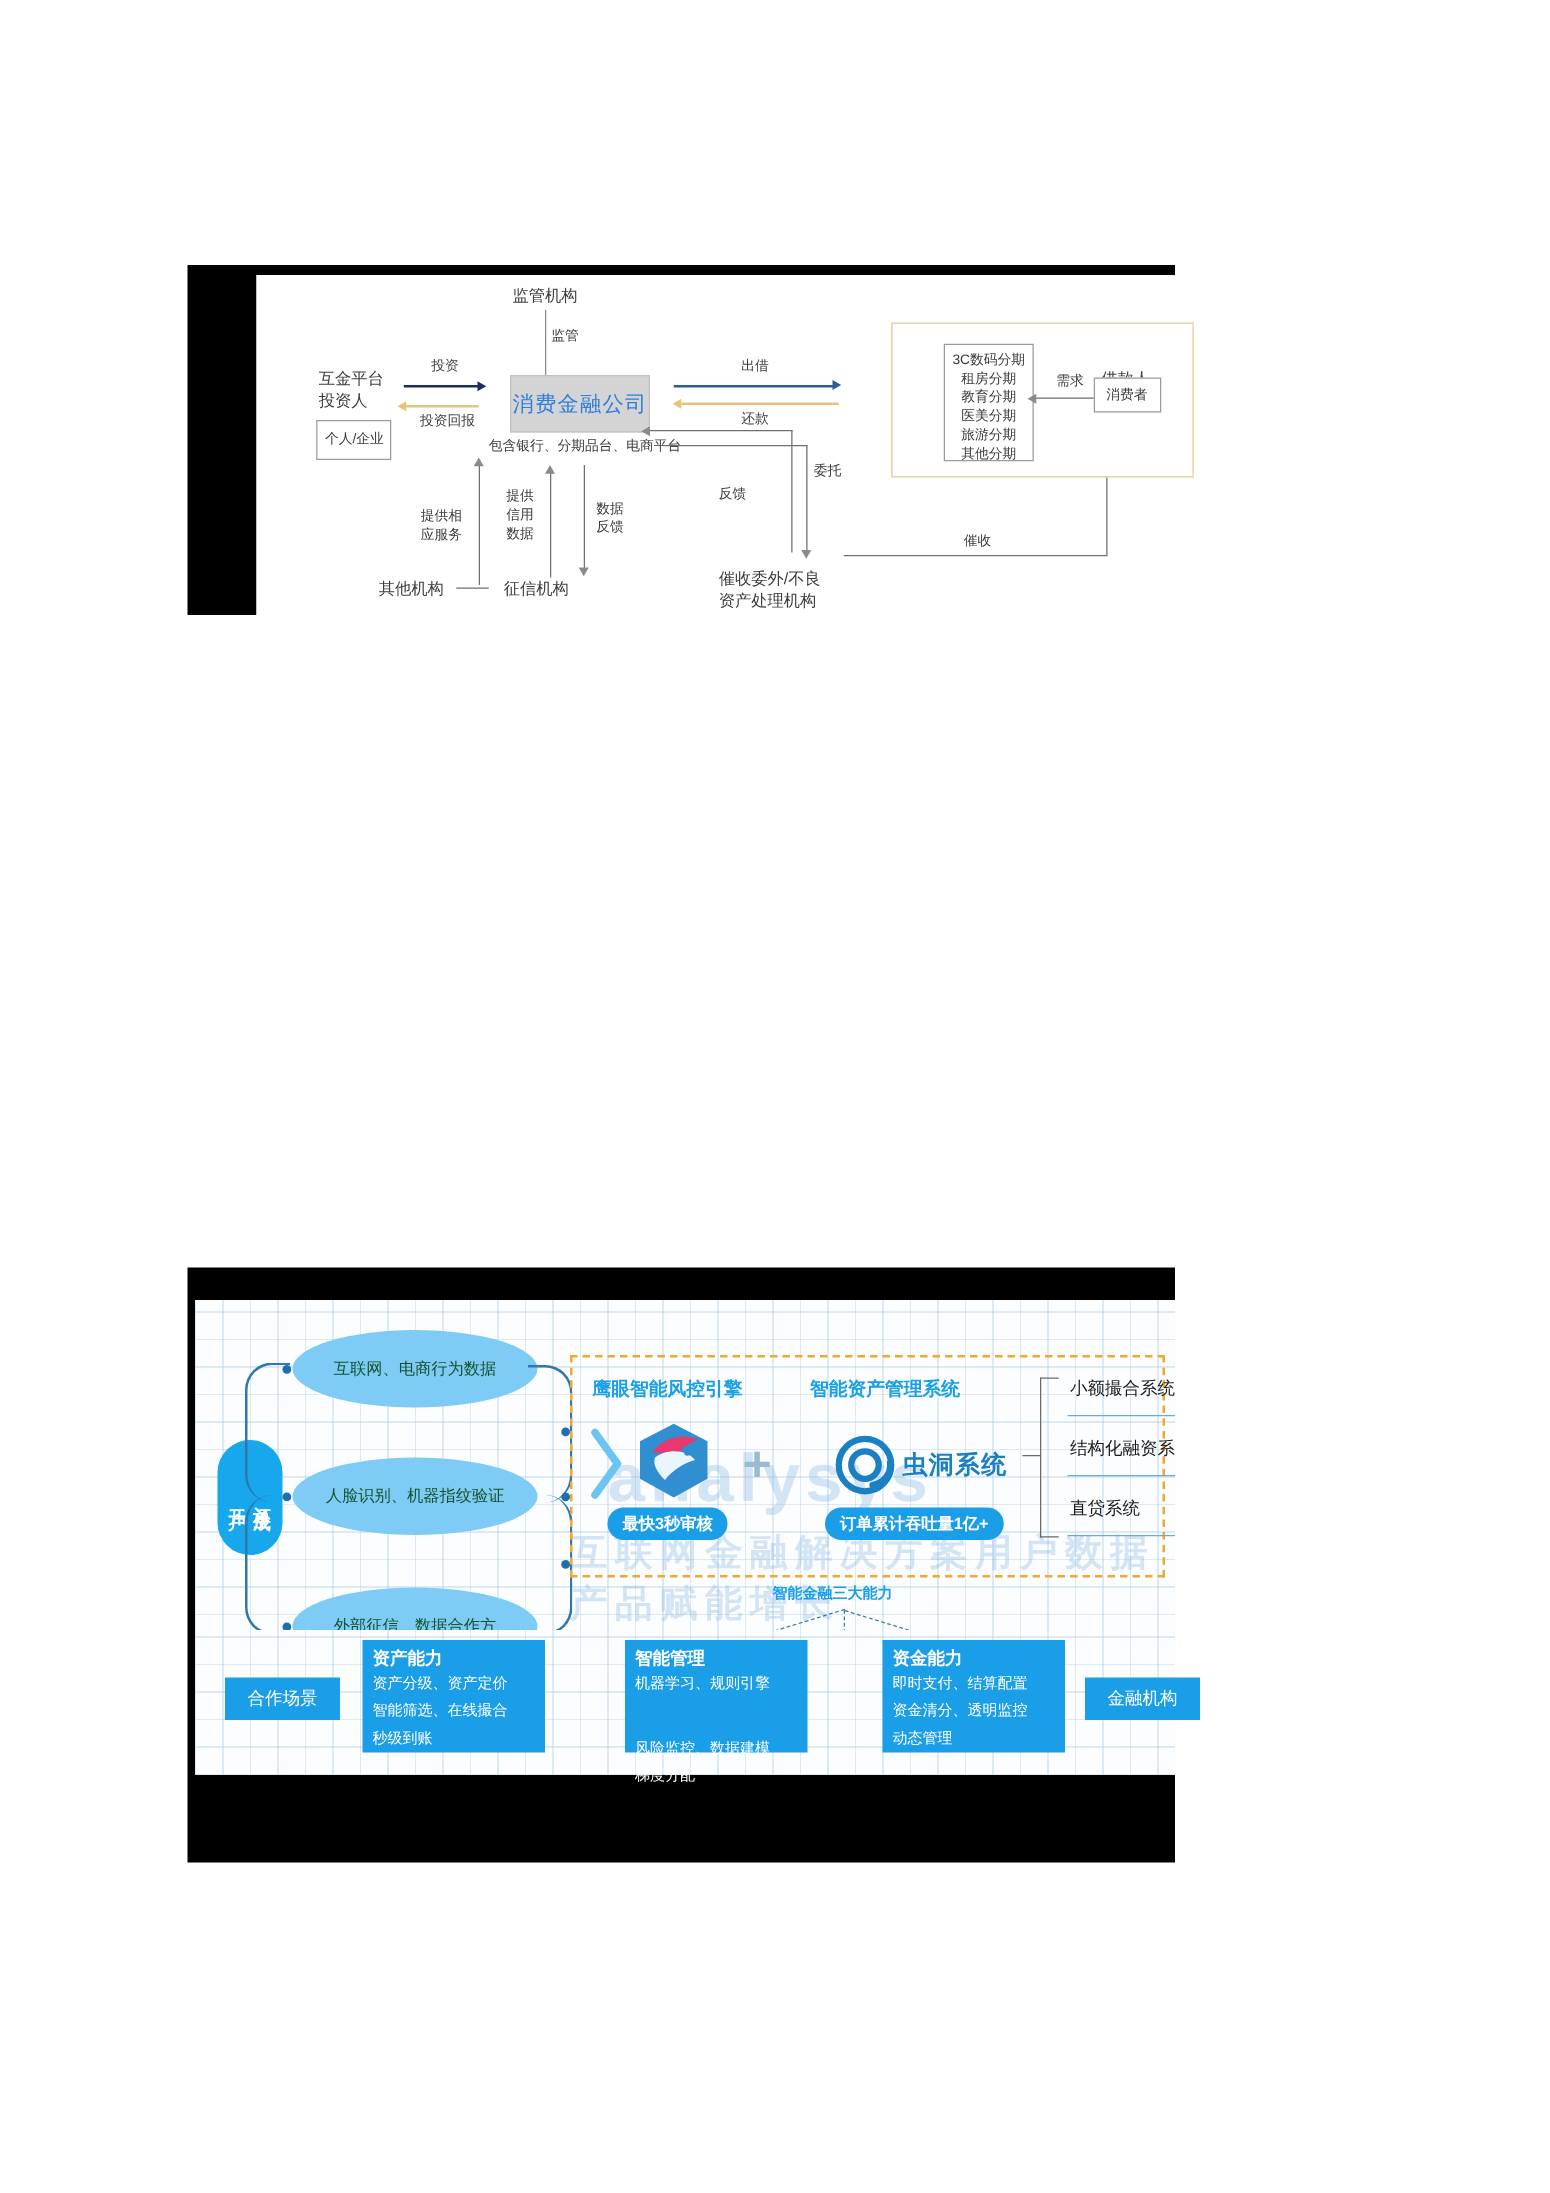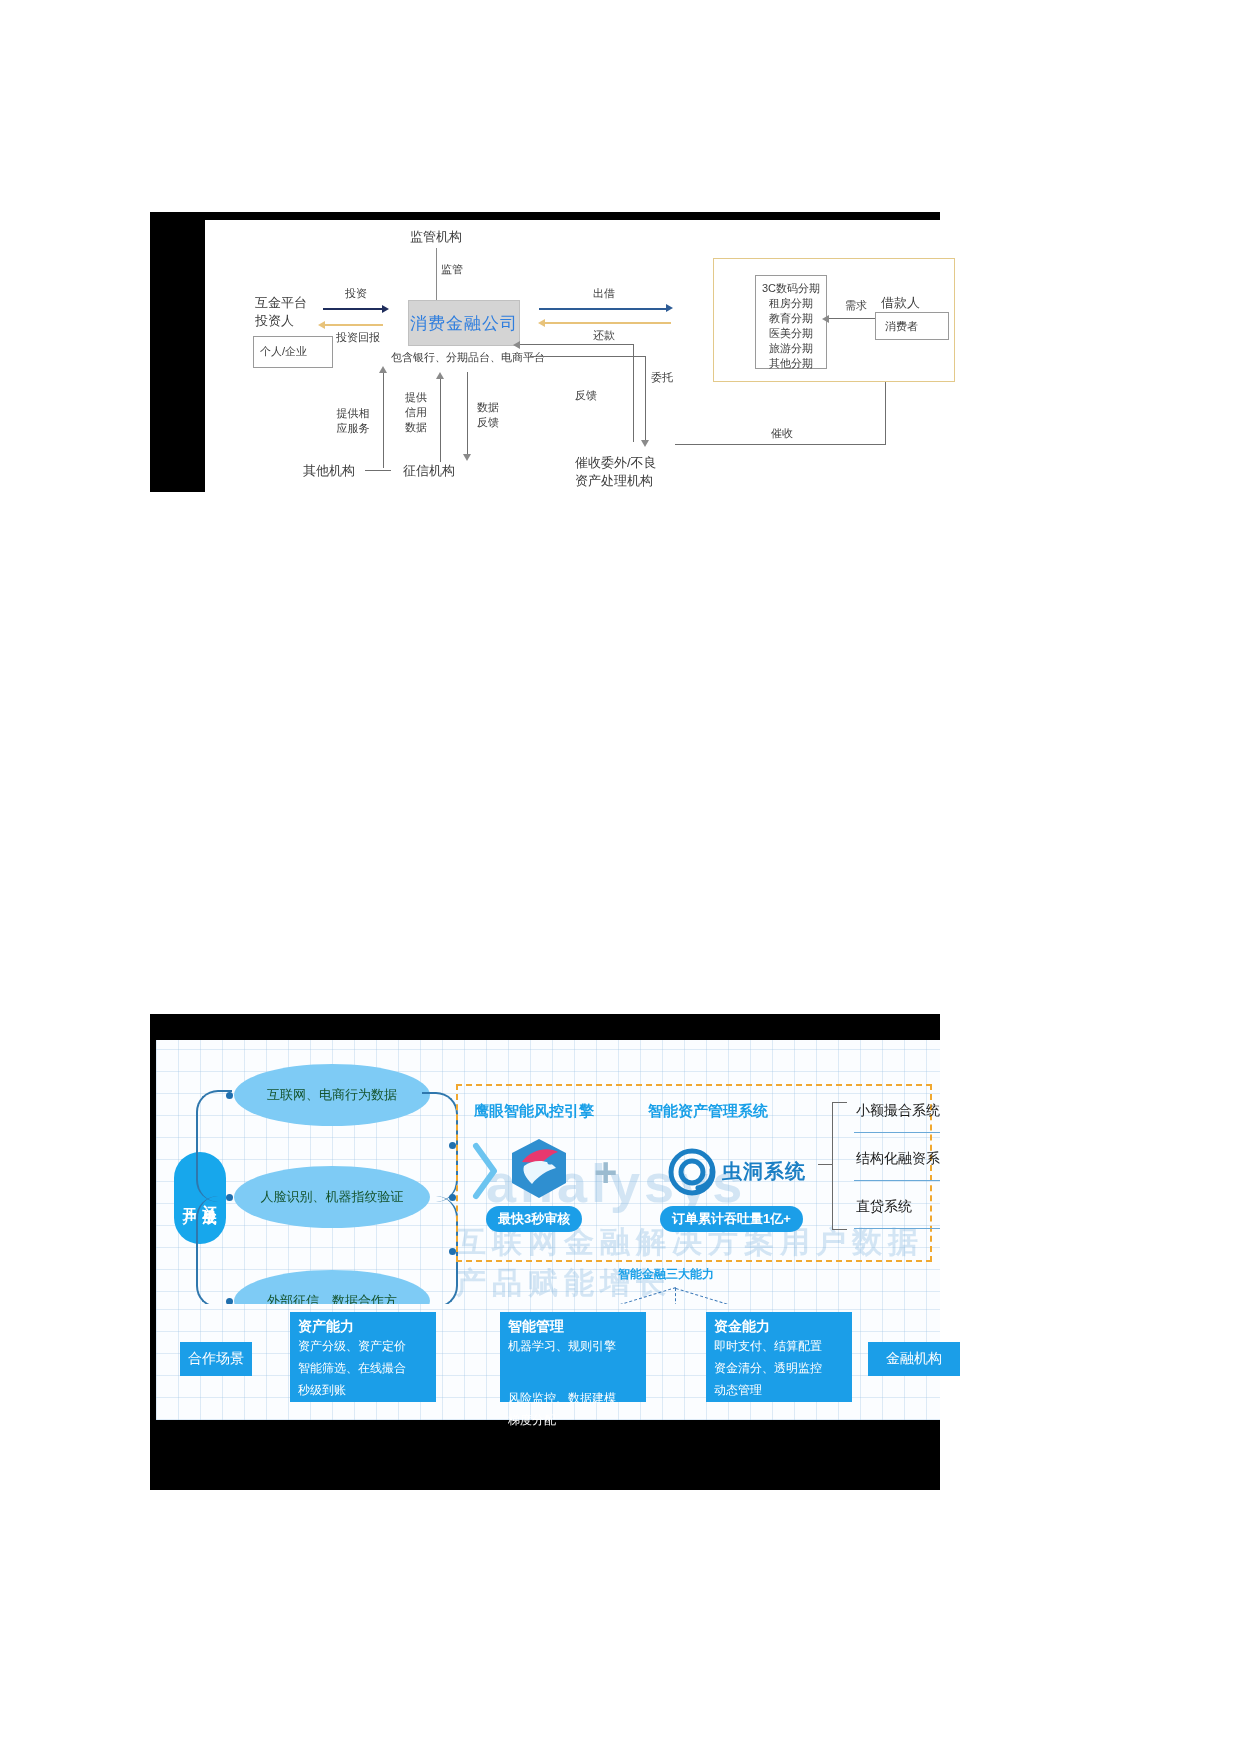--- a/index.html
+++ b/index.html
@@ -86,21 +86,21 @@
 <div id="fig1">
   <div class="canvas">
 
     <div class="lbl big ctr" style="left:186px;top:8px;width:90px;">监管机构</div>
     <div class="vl thin" style="left:231px;top:28px;height:58px;"></div>
     <div class="arrow arr-d" style="left:227px;top:84px;"></div>
     <div class="lbl" style="left:236px;top:42px;">监管</div>
 
     <div class="lbl big" style="left:50px;top:74px;">互金平台</div>
     <div class="lbl big" style="left:50px;top:92px;">投资人</div>
-    <div class="boxline" style="left:48px;top:116px;width:58px;height:30px;padding-left:20px;">
+    <div class="boxline" style="left:48px;top:116px;width:58px;height:30px;">
       <div class="lbl" style="left:6px;top:7px;">个人/企业</div>
     </div>
 
     <div class="lbl" style="left:140px;top:66px;">投资</div>
     <div class="hl navy" style="left:118px;top:88px;width:60px;"></div>
     <div class="arrow arr-r" style="left:177px;top:85px;"></div>
 
     <div class="hl gold" style="left:120px;top:104px;width:58px;"></div>
     <div class="arrow arr-l" style="left:113px;top:101px;"></div>
     <div class="lbl" style="left:131px;top:110px;">投资回报</div>
@@ -129,21 +129,21 @@
         <div>旅游分期</div>
         <div>其他分期</div>
       </div>
     </div>
 
     <div class="lbl" style="left:640px;top:78px;">需求</div>
     <div class="hl" style="left:622px;top:98px;width:60px;"></div>
     <div class="arrow arr-l grey" style="left:617px;top:95px;"></div>
 
     <div class="lbl big" style="left:676px;top:74px;">借款人</div>
-    <div class="boxline" style="left:670px;top:92px;width:52px;height:26px;padding-left:20px;">
+    <div class="boxline" style="left:670px;top:82px;width:52px;height:26px;">
       <div class="lbl" style="left:9px;top:6px;">消费者</div>
     </div>
 
     <div class="hl" style="left:313px;top:124px;width:116px;"></div>
     <div class="arrow arr-l grey" style="left:308px;top:121px;"></div>
     <div class="vl" style="left:428px;top:124px;height:98px;"></div>
     <div class="lbl" style="left:370px;top:168px;">反馈</div>
 
     <div class="hl" style="left:325px;top:136px;width:116px;"></div>
     <div class="vl" style="left:440px;top:136px;height:86px;"></div>
@@ -261,21 +261,21 @@
     <div style="position:absolute;left:519px;top:248px;width:0;height:44px;border-left:1px dashed #3a78b8;"></div>
 
     <div class="scale-note" style="left:274px;top:282px;">千亿级资产管理规模，日吞吐百万订单量</div>
 
   </div>
 
   <div style="position:absolute;left:6px;top:290px;width:784px;height:116px;
       background:repeating-linear-gradient(0deg,rgba(150,190,225,.30) 0 1px,transparent 1px 22px),
                  repeating-linear-gradient(90deg,rgba(150,190,225,.30) 0 1px,transparent 1px 22px),#fbfdff;">
 
-    <div class="sidebox" style="left:24px;top:38px;width:72px;height:34px;font-family:Liberation Serif, serif;">
+    <div class="sidebox" style="left:24px;top:38px;width:92px;height:34px;font-family:Liberation Serif, serif;">
       <span>合作场景</span>
     </div>
 
     <div class="capbox" style="left:134px;top:8px;width:146px;height:90px;">
       <div class="t">资产能力</div>
       <div class="l">资产分级、资产定价</div>
       <div class="l" style="padding-top:0;">智能筛选、在线撮合</div>
       <div class="l" style="padding-top:0;">秒级到账</div>
     </div>
 

